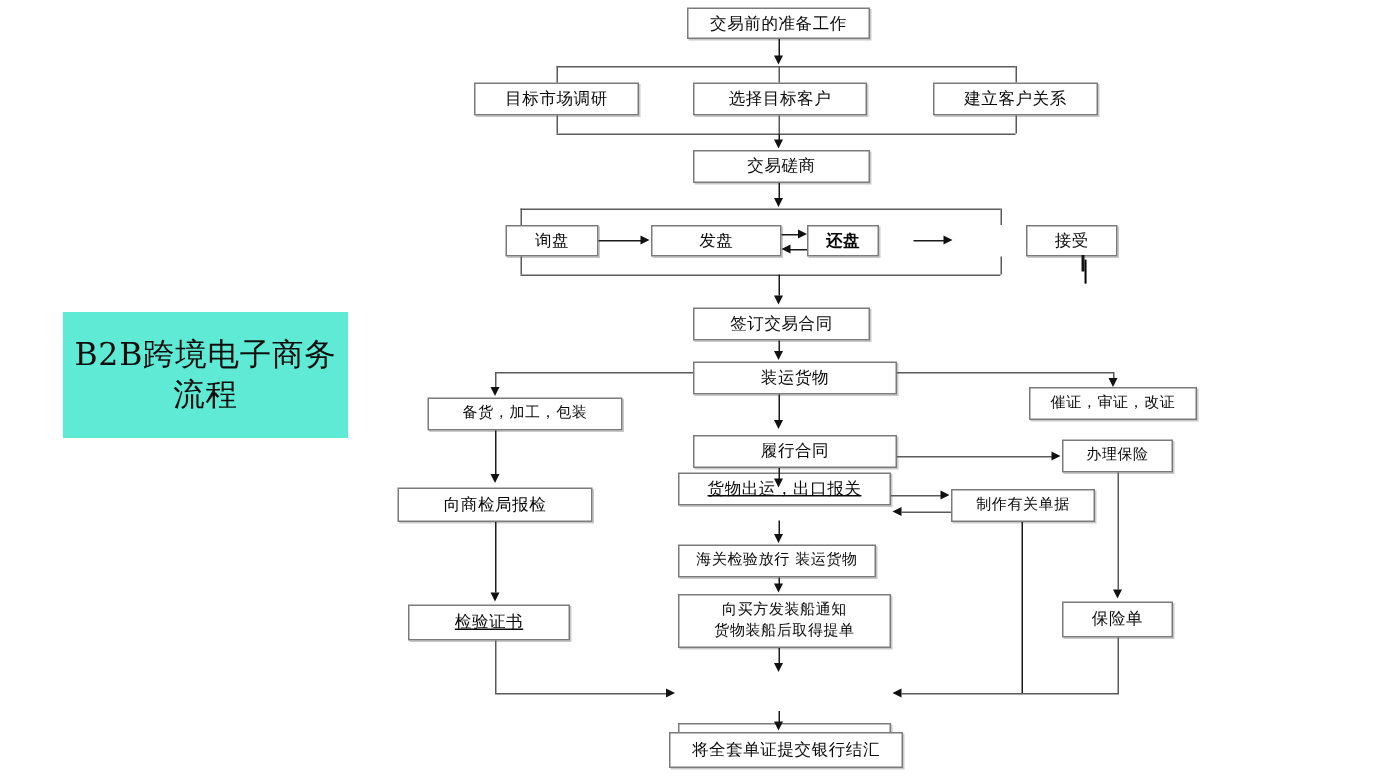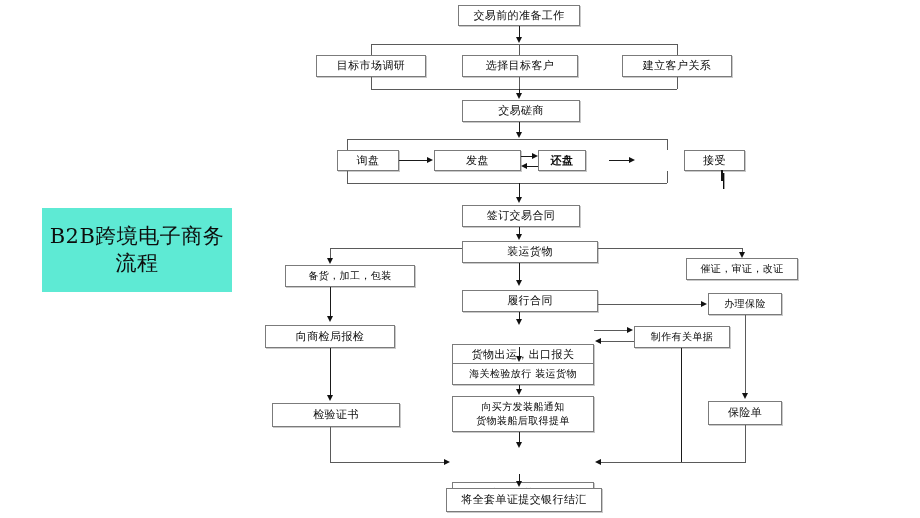--- a/index.html
+++ b/index.html
@@ -98,24 +98,24 @@
   <div class="node" style="left:434px;top:150px;width:87px;height:21px;">发盘</div>
   <div class="node" style="left:538px;top:150px;width:48px;height:21px;font-weight:bold;">还盘</div>
   <div class="node" style="left:636px;top:150px;width:61px;height:21px;margin-left:48px;">接受</div>
   <div class="node" style="left:462px;top:205px;width:118px;height:22px;">签订交易合同</div>
   <div class="node" style="left:462px;top:241px;width:136px;height:22px;">装运货物</div>
   <div class="node" style="left:686px;top:258px;width:112px;height:22px;font-size:10px;">催证，审证，改证</div>
   <div class="node" style="left:265px;top:265px;width:130px;height:22px;font-size:10px;margin-left:20px;">备货，加工，包装</div>
   <div class="node" style="left:462px;top:290px;width:136px;height:22px;">履行合同</div>
   <div class="node" style="left:708px;top:293px;width:74px;height:22px;font-size:10px;">办理保险</div>
   <div class="node" style="left:265px;top:325px;width:130px;height:23px;">向商检局报检</div>
-  <div class="node" style="left:452px;top:344px;width:142px;height:22px;">货物出运，出口报关</div>
+  <div class="node" style="left:452px;top:315px;width:142px;height:22px;text-decoration:underline;">货物出运，出口报关</div>
   <div class="node" style="left:634px;top:326px;width:96px;height:22px;font-size:10px;">制作有关单据</div>
-  <div class="node" style="left:452px;top:363px;width:142px;height:22px;font-size:10px;">海关检验放行 装运货物</div>
-  <div class="node" style="left:272px;top:403px;width:128px;height:24px;">检验证书</div>
+  <div class="node" style="left:452px;top:363px;width:132px;height:22px;font-size:10px;">海关检验放行 装运货物</div>
+  <div class="node" style="left:272px;top:403px;width:108px;height:24px;text-decoration:underline;">检验证书</div>
   <div class="node" style="left:708px;top:401px;width:74px;height:24px;">保险单</div>
   <div class="node" style="left:452px;top:396px;width:142px;height:36px;font-size:10px;line-height:1.4;">向买方发装船通知
 货物装船后取得提单</div>
   <div class="node" style="left:452px;top:450px;width:142px;height:24px;margin-top:32px;">缮制相关单据</div>
   <div class="node" style="left:446px;top:488px;width:156px;height:24px;">将全套单证提交银行结汇</div>
 
   <div class="ln v dark" style="left:519px;top:26px;height:12px;"></div>
   <div class="ar down" style="left:515.5px;top:37px;"></div>
 
   <div class="ln h" style="left:371px;top:44px;width:306px;"></div>

